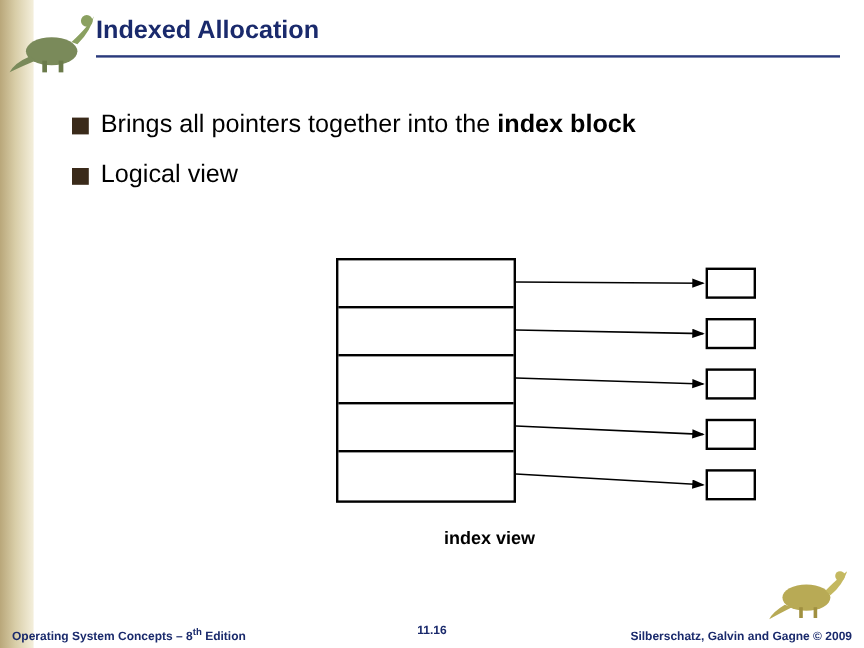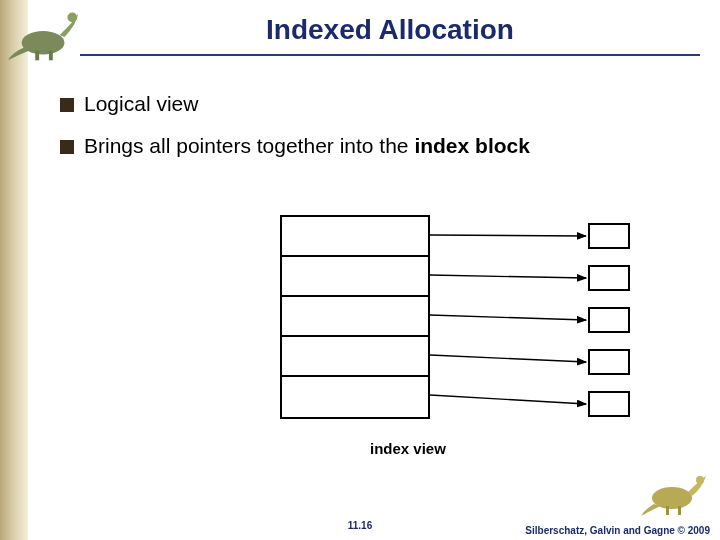--- a/index.html
+++ b/index.html
@@ -25,22 +25,21 @@
   .dino-bot {
     position: absolute;
     right: 10px; bottom: 22px;
     width: 70px; height: 48px;
   }
   .title-wrap {
     position: absolute;
     left: 80px; right: 20px; top: 14px;
   }
   .title {
-    text-align: center;
-    font-size: 28px;
+    font-size: 21px;
     font-weight: bold;
     color: #1a2a6c;
     padding-bottom: 6px;
   }
   .title-rule {
     height: 0;
     border-bottom: 2px solid #2a3a7c;
     margin-top: 2px;
   }
   .content {
@@ -136,27 +135,27 @@
 
 <div class="title-wrap">
   <div class="title">Indexed Allocation</div>
   <div class="title-rule"></div>
 </div>
 
 <div class="content">
   <div class="bullet-row">
     <div class="bullet-square"></div>
     <div>
-      <span>Logical view</span><span class="bold"></span>
+      <span>Brings all pointers together into the </span><span class="bold">index block</span>
     </div>
   </div>
   <div class="bullet-row">
     <div class="bullet-square"></div>
     <div>
-      <span>Brings all pointers together into the </span><span class="bold">index block</span>
+      <span>Logical view</span><span class="bold"></span>
     </div>
   </div>
 </div>
 
 <div class="diagram">
   <div class="index-box">
     <div class="index-row"></div>
     <div class="index-row"></div>
     <div class="index-row"></div>
     <div class="index-row"></div>
@@ -186,15 +185,18 @@
 <svg class="dino-bot" viewBox="0 0 70 48">
   <ellipse cx="32" cy="28" rx="20" ry="11" fill="#b8aa55"></ellipse>
   <path d="M48 22 Q60 10 66 6 Q62 18 52 26 Z" fill="#c4b860"></path>
   <path d="M14 34 Q4 40 1 46 Q12 40 20 36 Z" fill="#b8aa55"></path>
   <rect x="26" y="36" width="3" height="9" fill="#a09040"></rect>
   <rect x="38" y="36" width="3" height="9" fill="#a09040"></rect>
   <circle cx="60" cy="10" r="4" fill="#c4b860"></circle>
 </svg>
 
 <div class="footer">
+  <div class="footer-left">
+    <span>Operating System Concepts – 8</span><sup>th</sup><span> Edition</span>
+  </div>
   <div class="footer-center">11.16</div>
   <div class="footer-right">Silberschatz, Galvin and Gagne © 2009</div>
 </div>
 
 </body></html>

